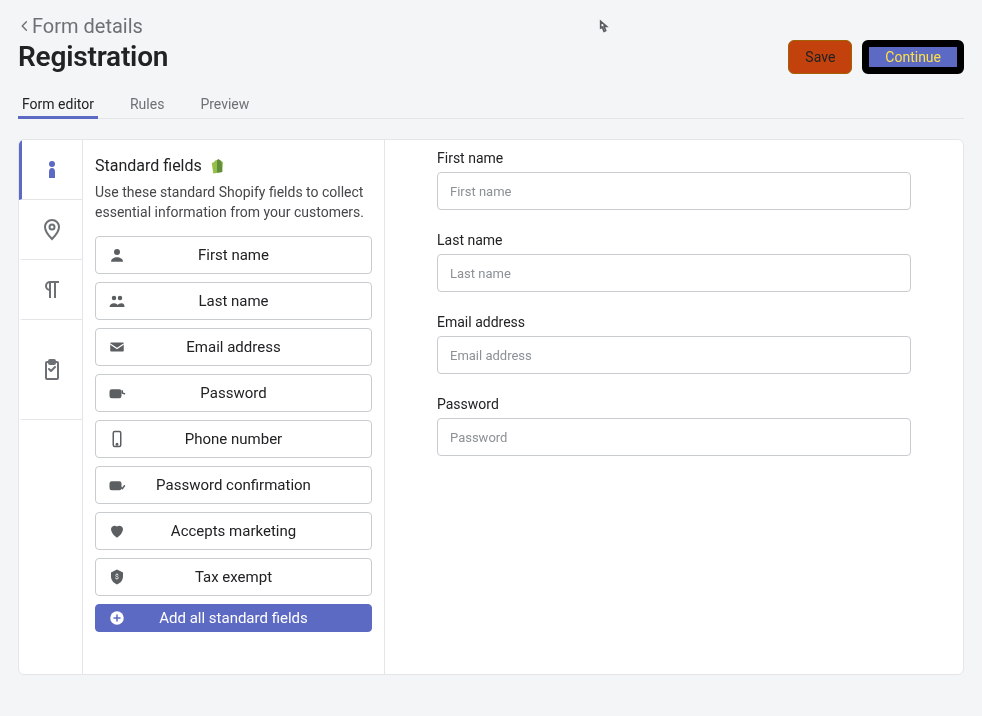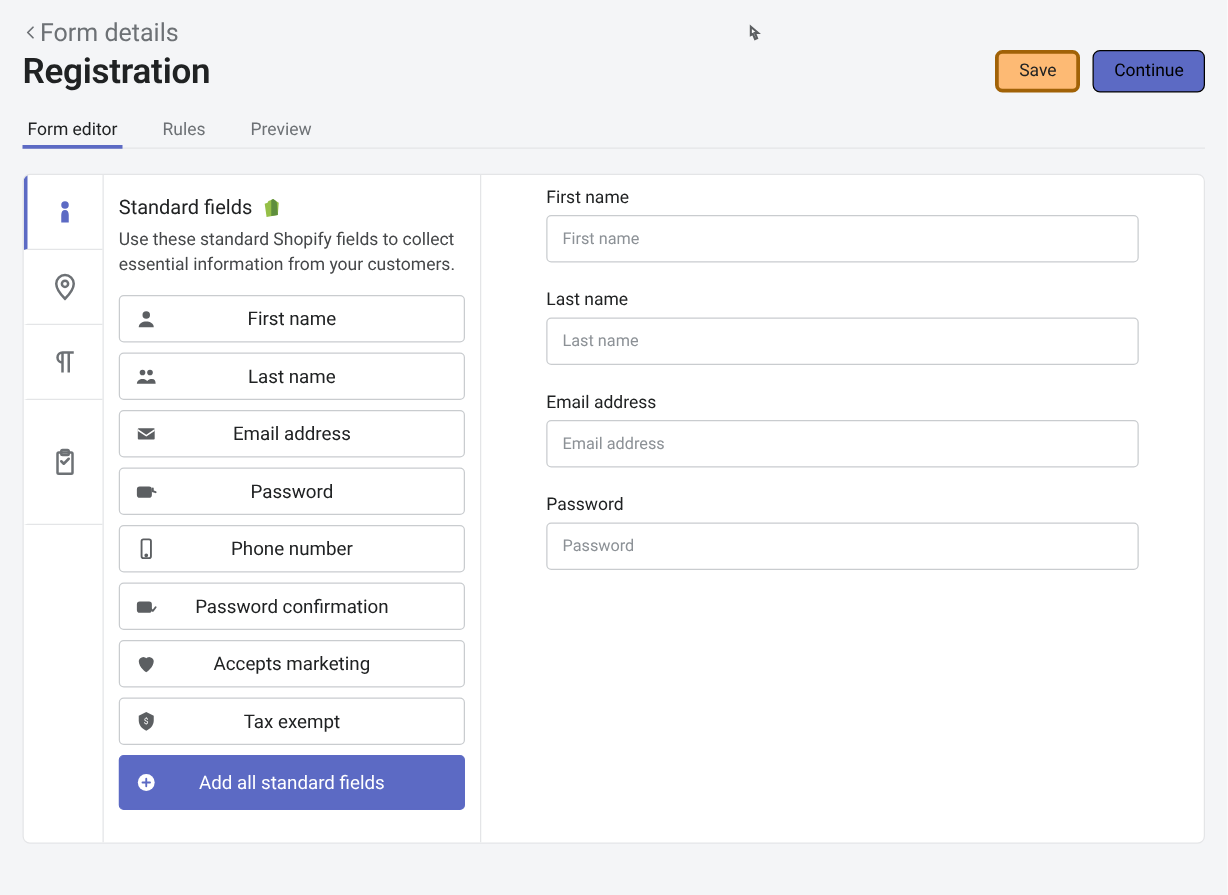--- a/index.html
+++ b/index.html
@@ -40,28 +40,28 @@
   .title-actions { display: flex; gap: 10px; }
   .btn {
     border-radius: 6px;
     font-size: 14px;
     height: 34px;
     padding: 0 16px;
     cursor: pointer;
     font-family: inherit;
   }
   .btn-secondary {
-    background: #fdba74;
-    border: 3px solid #a16207;
+    background: #c2410c;
+    border: 1px solid #a16207;
     color: #202223;
   }
   .btn-primary {
     background: #5c6ac4;
-    border: 1px solid #000000;
-    color: #000000;
+    border: 7px solid #000000;
+    color: #fde047;
   }
 
   .tabs {
     display: flex;
     gap: 28px;
     margin-top: 14px;
     border-bottom: 1px solid #e4e5e7;
   }
   .tab {
     font-size: 14px;
@@ -156,21 +156,21 @@
     height: 18px;
     color: #5c5f62;
     display: flex;
     align-items: center;
     justify-content: center;
   }
   .field-btn.primary {
     background: #5c6ac4;
     border-color: #5c6ac4;
     color: #fff;
-    height: 44px;
+    height: 28px;
   }
   .field-btn.primary .leading-icon { color: #fff; }
 
   
   .preview-panel {
     flex: 1;
     position: relative;
     display: flex;
     flex-direction: column;
   }

